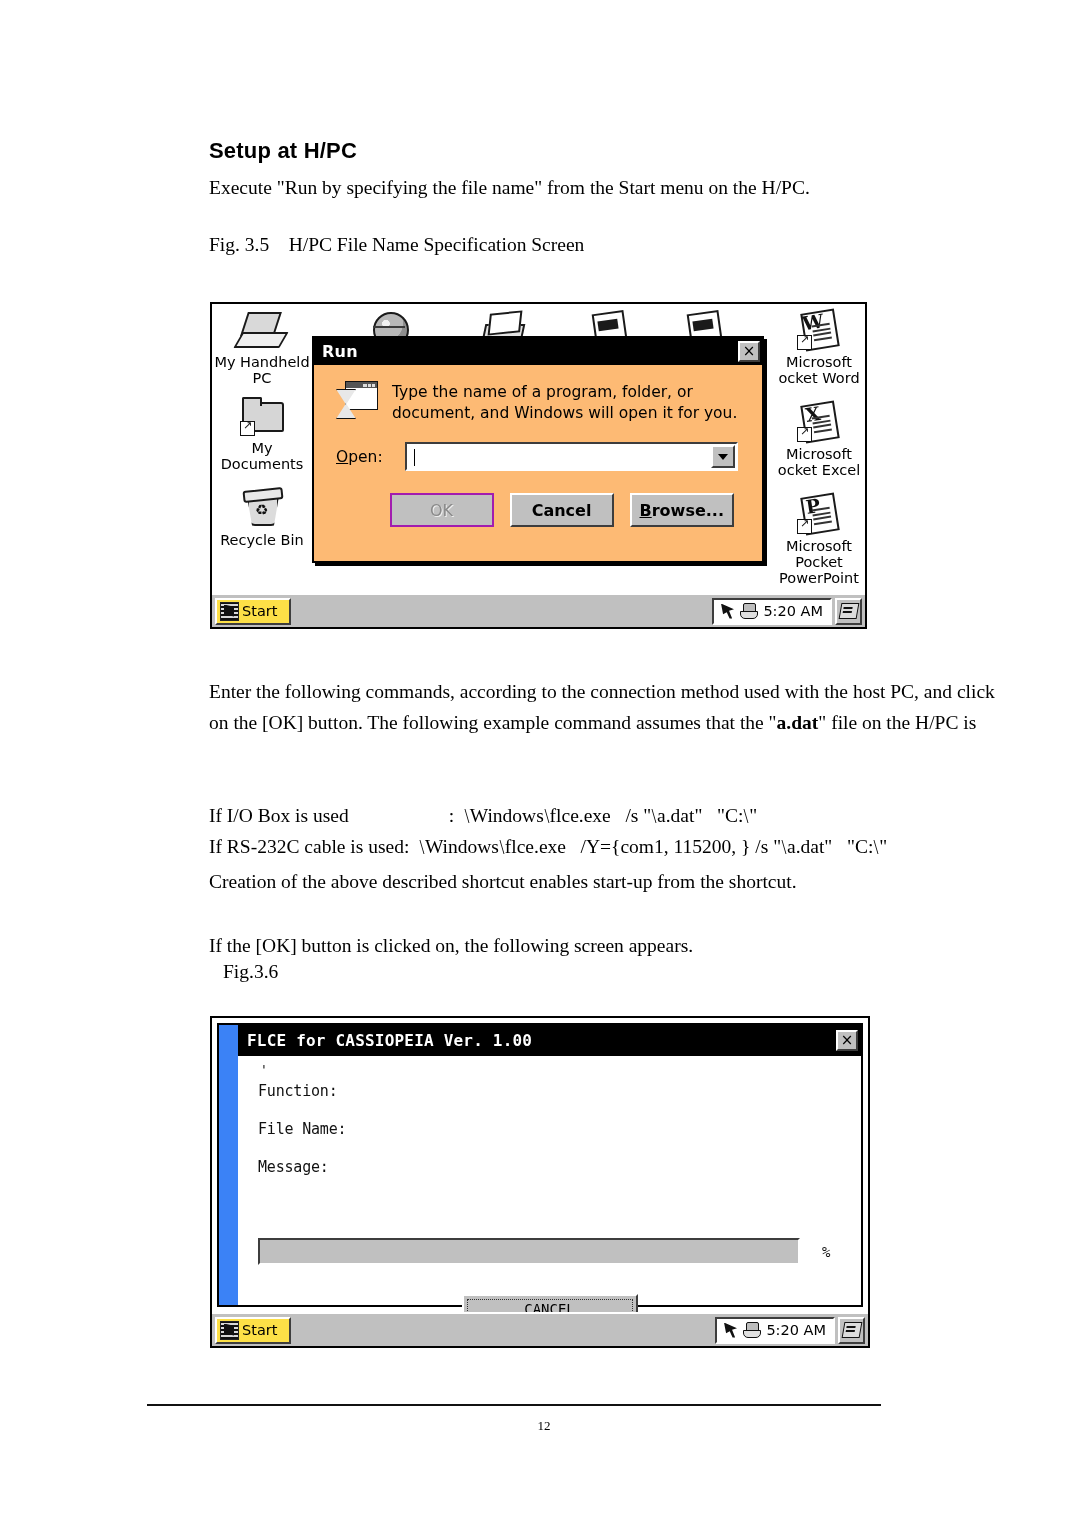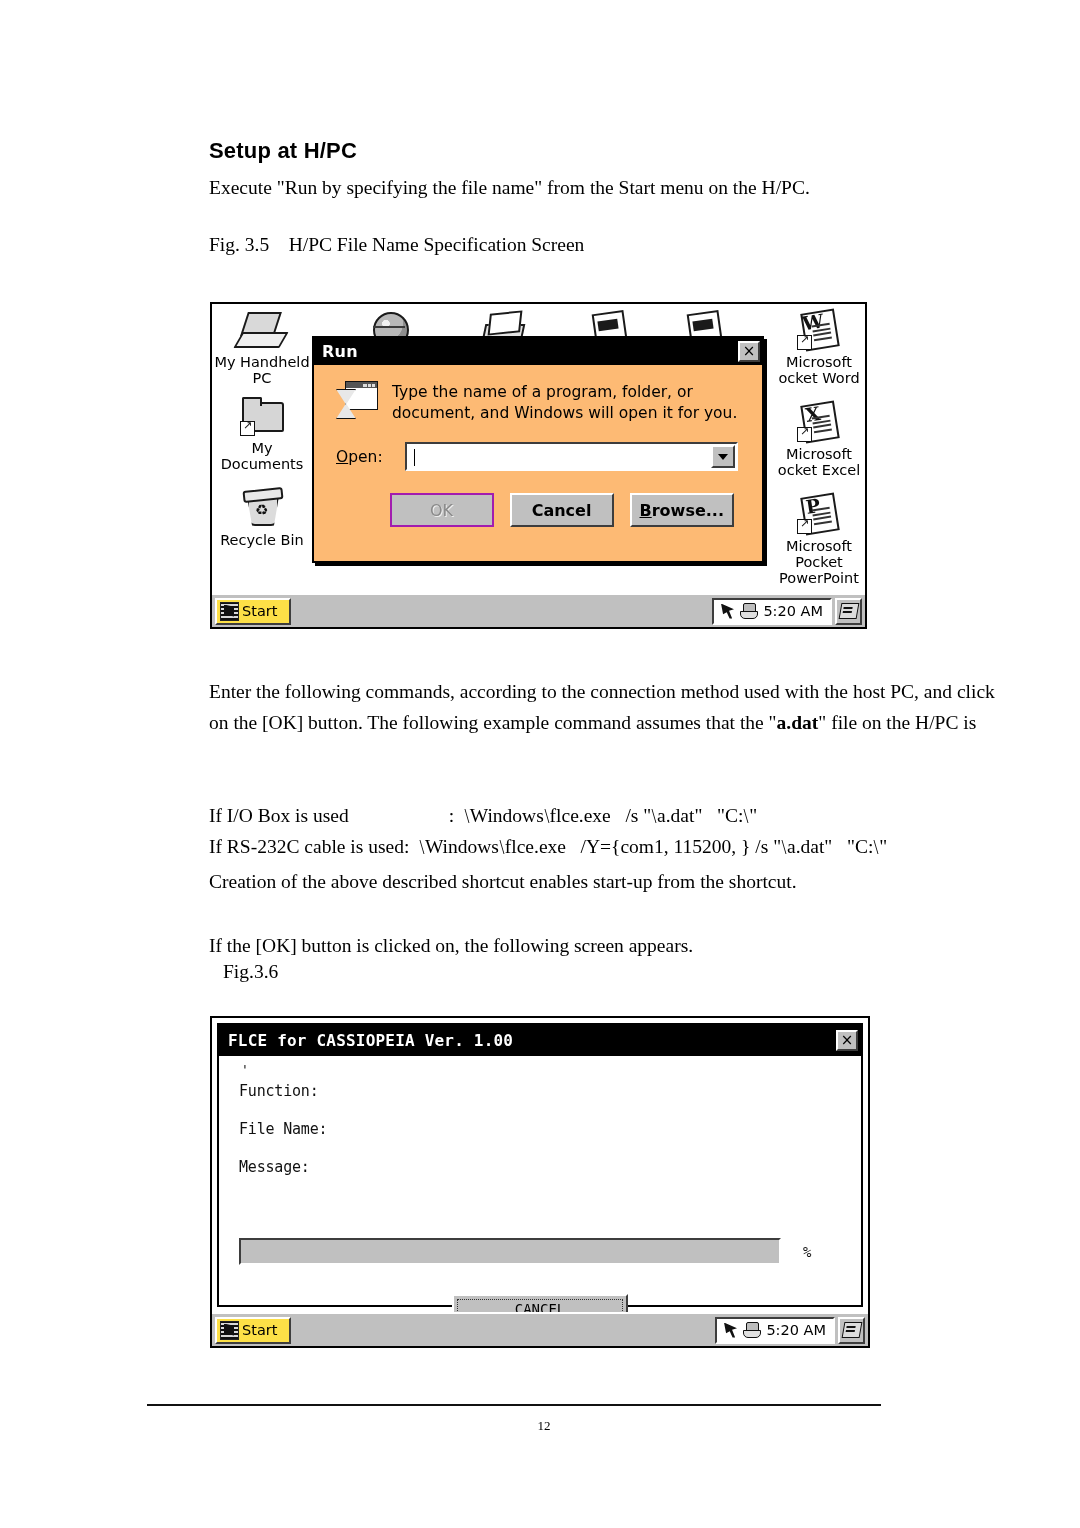--- a/index.html
+++ b/index.html
@@ -575,20 +575,21 @@
 
   
   .flce-window {
     position: absolute;
     left: 5px; top: 5px;
     right: 5px;
     bottom: 39px;
     background: #3b82f6;
     border: 2px solid #000;
     box-sizing: border-box;
+    padding-left: 19px;
   }
   .flce-title {
     height: 31px;
     background: #000;
     color: #fff;
     display: flex;
     align-items: center;
     padding: 0 3px 0 9px;
     box-sizing: border-box;
   }

